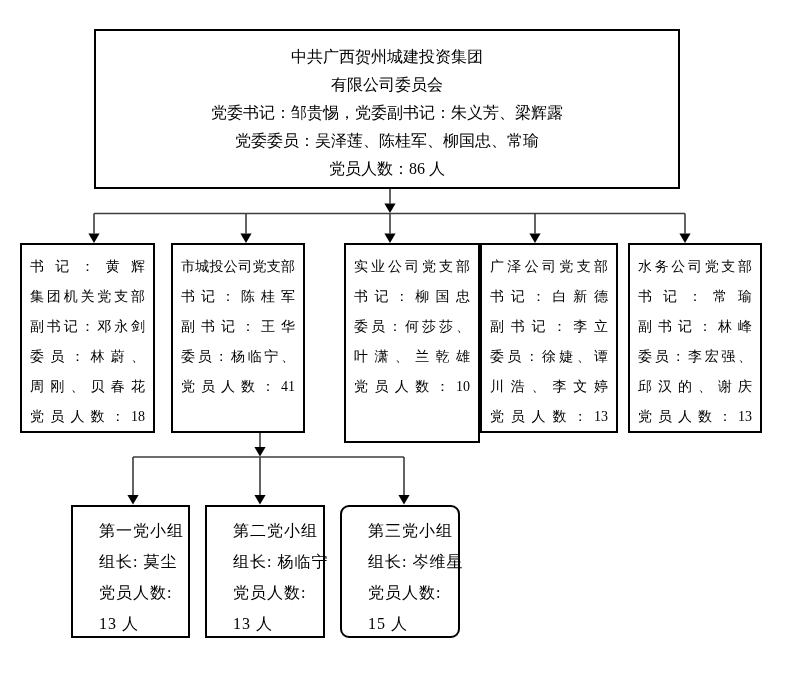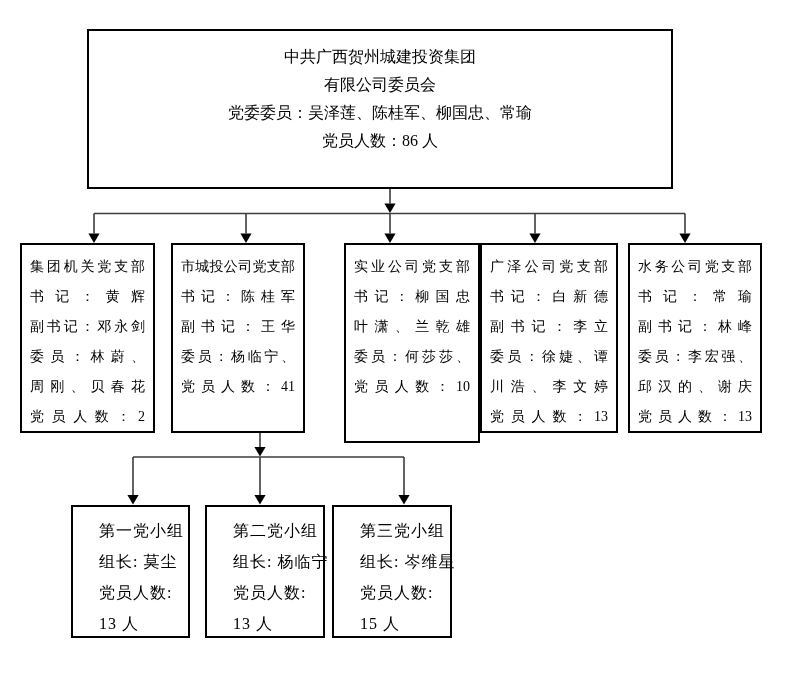--- a/index.html
+++ b/index.html
@@ -19,21 +19,21 @@
     background: #ffffff;
   }
   .connectors {
     position: absolute;
     left: 0; top: 0;
     width: 785px; height: 679px;
     pointer-events: none;
   }
   
   .root-box {
-    left: 87px; top: 29px;
+    left: 94px; top: 29px;
     width: 586px; height: 160px;
     padding-top: 12px;
     text-align: center;
     font-size: 16px;
   }
   .root-box .bline { line-height: 28px; white-space: nowrap; }
   
   .branch-box {
     top: 243px; height: 190px;
     padding: 7px 8px;
@@ -53,21 +53,21 @@
   
   .group-box {
     top: 505px; height: 133px;
     padding: 8px 26px;
     font-size: 16px;
     letter-spacing: 1px;
   }
   .group-box .bline { line-height: 31px; white-space: nowrap; text-align: left; }
   .gb0 { left: 71px;  width: 119px; }
   .gb1 { left: 205px; width: 120px; }
-  .gb2 { left: 332px; width: 120px; }
+  .gb2 { left: 340px; width: 120px; border-radius: 9px; }
   .cline { stroke: #3d3d3d; stroke-width: 1.6; }
   .atri  { fill: #000000; stroke: none; }
 </style>
 </head>
 <body>
 
 <div class="canvas">
 
   <svg class="connectors" viewBox="0 0 785 679" xmlns="http://www.w3.org/2000/svg">
 
@@ -92,46 +92,47 @@
     <path class="atri" d="M133 504.5 L127.4 495 L138.6 495 Z"></path>
     <line class="cline" x1="260" y1="457" x2="260" y2="495"></line>
     <path class="atri" d="M260 504.5 L254.4 495 L265.6 495 Z"></path>
     <line class="cline" x1="404" y1="457" x2="404" y2="495"></line>
     <path class="atri" d="M404 504.5 L398.4 495 L409.6 495 Z"></path>
   </svg>
 
   <div class="box root-box">
     <div class="bline">中共广西贺州城建投资集团</div>
     <div class="bline">有限公司委员会</div>
+    <div class="bline">党委书记：邹贵惕，党委副书记：朱义芳、梁辉露</div>
     <div class="bline">党委委员：吴泽莲、陈桂军、柳国忠、常瑜</div>
     <div class="bline">党员人数：86 人</div>
   </div>
 
   <div class="box branch-box bb0">
+    <div class="bline">书记：黄辉</div>
     <div class="bline">集团机关党支部</div>
-    <div class="bline">书记：黄辉</div>
     <div class="bline">副书记：邓永剑</div>
     <div class="bline">委员：林蔚、</div>
     <div class="bline">周刚、贝春花</div>
-    <div class="bline">党员人数：2</div>
+    <div class="bline">党员人数：18</div>
   </div>
 
   <div class="box branch-box bb1">
     <div class="bline">市城投公司党支部</div>
     <div class="bline">书记：陈桂军</div>
     <div class="bline">副书记：王华</div>
     <div class="bline">委员：杨临宁、</div>
     <div class="bline">党员人数：41</div>
   </div>
 
   <div class="box branch-box bb2">
     <div class="bline">实业公司党支部</div>
     <div class="bline">书记：柳国忠</div>
+    <div class="bline">委员：何莎莎、</div>
     <div class="bline">叶潇、兰乾雄</div>
-    <div class="bline">委员：何莎莎、</div>
     <div class="bline">党员人数：10</div>
   </div>
 
   <div class="box branch-box bb3">
     <div class="bline">广泽公司党支部</div>
     <div class="bline">书记：白新德</div>
     <div class="bline">副书记：李立</div>
     <div class="bline">委员：徐婕、谭</div>
     <div class="bline">川浩、李文婷</div>
     <div class="bline">党员人数：13</div>

